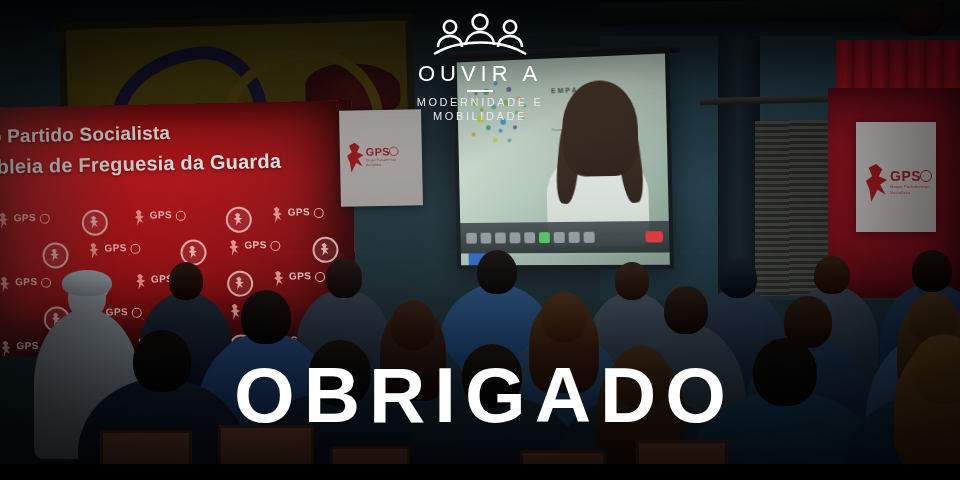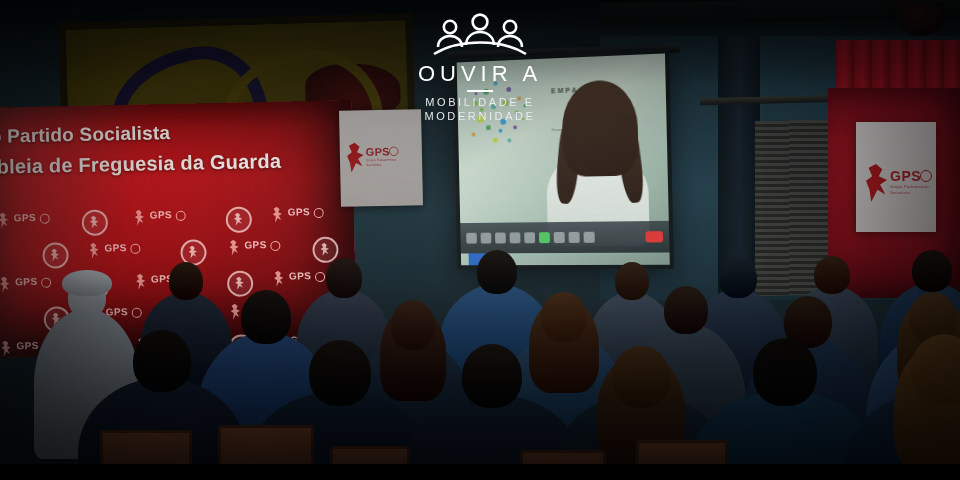--- a/index.html
+++ b/index.html
@@ -647,19 +647,20 @@
         <circle cx="24" cy="15" r="6.2"></circle>
         <path d="M12 35c0-6.6 5.4-11 12-11s12 4.4 12 11"></path>
         <circle cx="84" cy="15" r="6.2"></circle>
         <path d="M72 35c0-6.6 5.4-11 12-11s12 4.4 12 11"></path>
         <path d="M8 42C22 33.5 38 30.5 54 30.5S86 33.5 100 42"></path>
       </g>
     </svg>
     <div id="brand-ouvir">OUVIR A</div>
     <div id="brand-rule"></div>
     <div id="brand-tagline">
-      <div>MOBILIDADE  E</div>
-      <div>MODERNIDADE</div>
+      <div>MODERNIDADE  E</div>
+      <div>MOBILIDADE</div>
     </div>
   </div>
 
+  <div class="layer" id="thanks">OBRIGADO</div>
 
 </div>
 
 </body></html>

